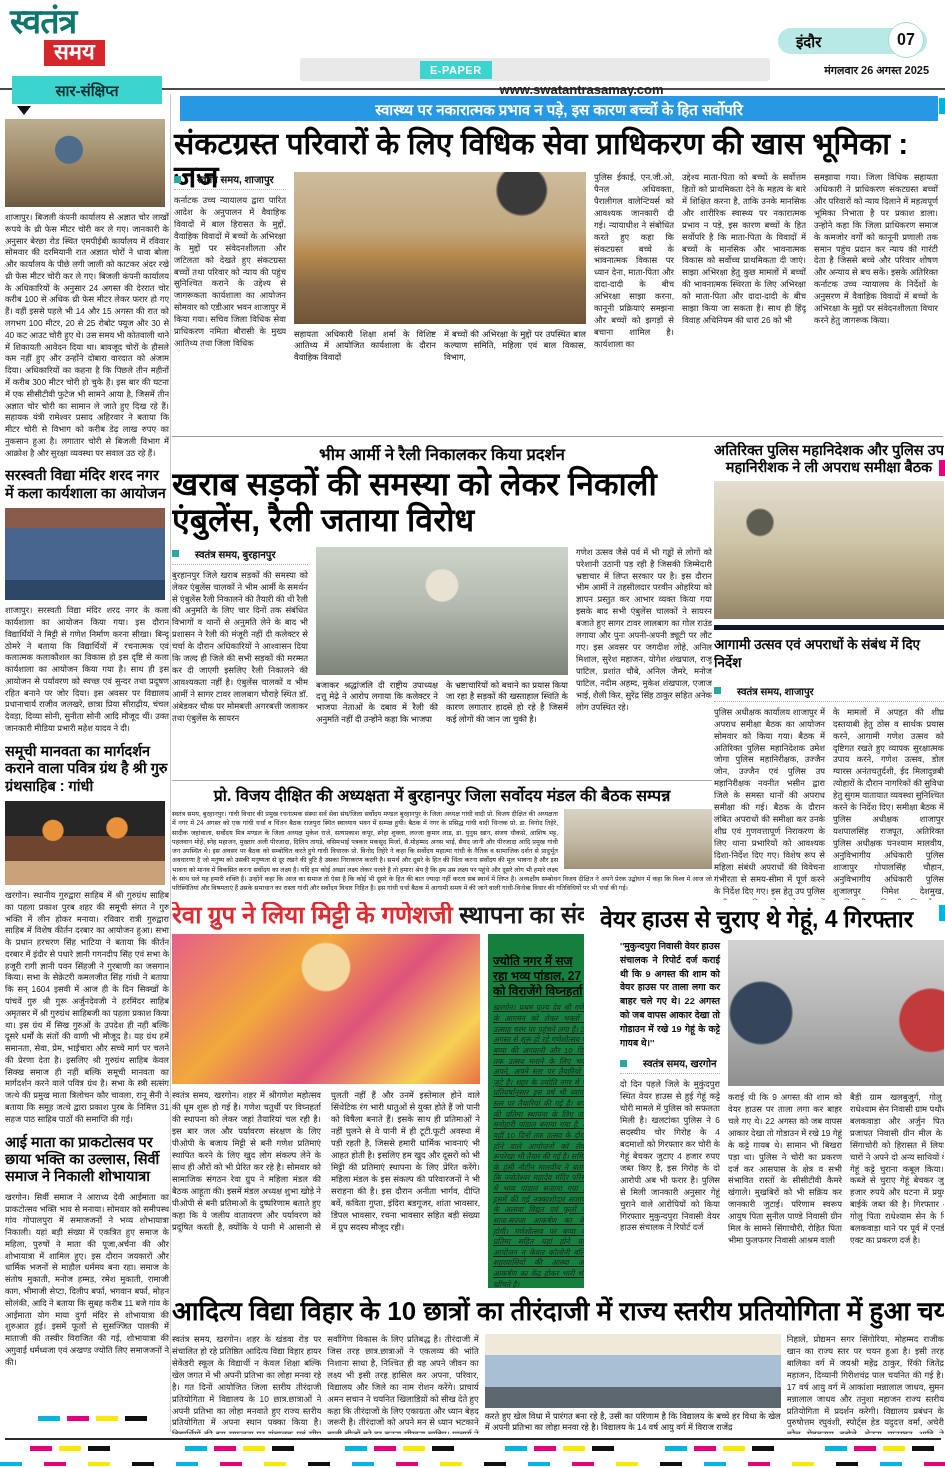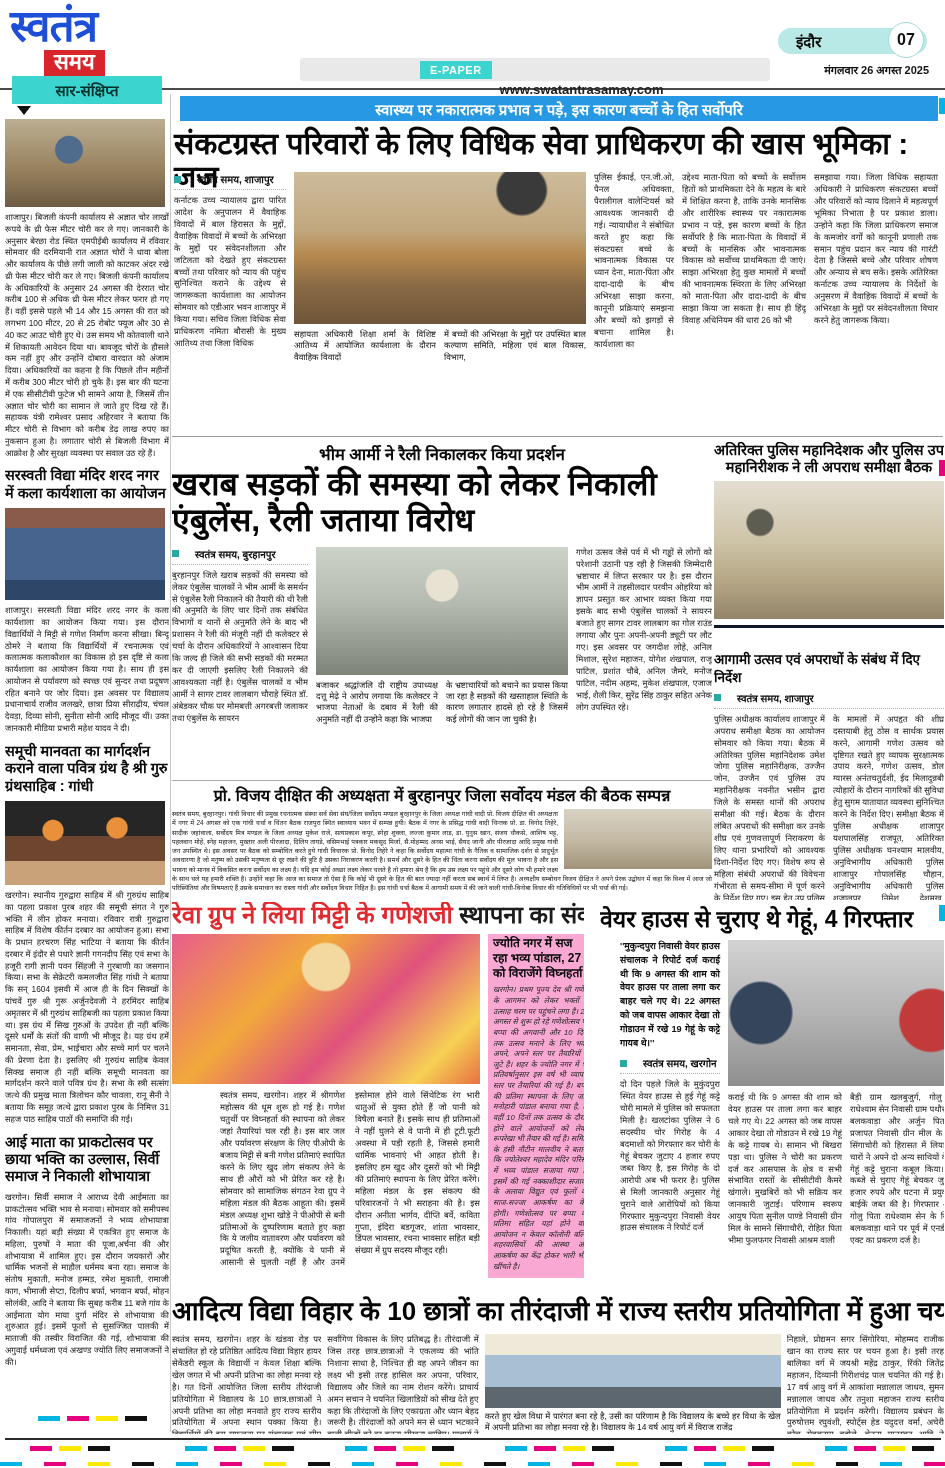--- a/index.html
+++ b/index.html
@@ -3,21 +3,21 @@
 <meta charset="utf-8">
 <style>
   html,body{margin:0;padding:0;background:#8a8a8a;}
   #page{position:relative;width:945px;height:1468px;background:#ffffff;overflow:hidden;
         font-family:"Liberation Sans","DejaVu Sans",sans-serif;color:#1b1b1b;}
   .abs{position:absolute;}
   .photo{background:#ccc;}
   
   #masthead{left:0;top:0;width:945px;height:88px;border-bottom:2px solid #4a4a4a;background:#fff;}
   #logo{position:absolute;left:10px;top:4px;width:150px;line-height:1;}
-  #logo .l1{font-size:44px;font-weight:bold;color:#1d4ed8;letter-spacing:-1px;}
+  #logo .l1{font-size:34px;font-weight:bold;color:#0f766e;letter-spacing:-1px;}
   #logo .l2{display:inline-block;margin-left:34px;margin-top:2px;background:#d6262c;color:#fff;
             font-size:22px;font-weight:bold;padding:1px 10px 3px;}
   #region-title{position:absolute;left:250px;right:250px;top:12px;text-align:center;
                 font-size:30px;font-weight:bold;color:#111;}
   #epaper-bar{position:absolute;left:300px;top:58px;width:470px;height:23px;background:#e9e9e9;
               border-radius:3px;display:flex;align-items:center;}
   #epaper-chip{background:#3bd4cf;color:#fff;font-size:11px;font-weight:bold;
                padding:3px 10px;margin-left:120px;letter-spacing:.5px;}
   #website{font-size:13px;font-weight:bold;color:#222;margin-left:8px;margin-top:39px;}
   #edition-pill{position:absolute;right:18px;top:28px;width:128px;height:26px;background:#b9e9e6;
@@ -64,37 +64,37 @@
   #bhim-c1{width:136px;flex:0 0 auto;}
   #bhim-mid{width:252px;flex:0 0 auto;}
   #bhim-mid .photo{width:252px;height:128px;}
   #bhim-caps{display:flex;gap:8px;margin-top:5px;}
   #bhim-caps div{width:122px;}
   #bhim-c4{width:136px;flex:0 0 auto;}
   
   #police{left:714px;top:442px;width:230px;height:458px;overflow:hidden;}
   #police-headline{font-size:14.5px;font-weight:bold;line-height:1.2;text-align:center;color:#0a0a0a;margin-bottom:4px;}
   #police .photo{width:230px;height:138px;}
-  #police-subhead{font-size:13.5px;font-weight:bold;color:#0a0a0a;margin:6px 0 5px;border-top:3px solid #0f172a;padding-top:22px;}
+  #police-subhead{font-size:13.5px;font-weight:bold;color:#0a0a0a;margin:6px 0 13px;border-top:5px solid #0f172a;padding-top:5px;}
   #police-cols{display:flex;gap:8px;}
   #police-cols div{width:111px;}
   
   #sarvodaya{left:172px;top:780px;width:540px;height:118px;border-top:1px solid #aaa;overflow:hidden;}
   #sarv-headline{font-size:16px;font-weight:bold;text-align:center;color:#0a0a0a;margin:3px 0 3px;}
   #sarv-photo{float:right;width:148px;height:60px;margin:0 0 3px 6px;}
   #sarv-body{font-size:6.4px;line-height:1.45;text-align:justify;color:#222;}
   
   #rewa{left:172px;top:902px;width:412px;height:386px;overflow:hidden;}
   #rewa-headline{font-size:24px;font-weight:bold;line-height:1.1;margin-bottom:6px;white-space:nowrap;}
   #rewa-headline .red{color:#e02a30;}
   #rewa-flex{display:flex;gap:8px;}
   #rewa-left{width:308px;flex:0 0 auto;}
   #rewa-left .photo{width:308px;height:150px;margin-bottom:6px;}
-  #rewa-body{column-count:2;column-gap:10px;font-size:8.4px;line-height:1.42;text-align:justify;height:188px;padding-left:48px;}
-  #rewa-box{width:96px;background:#f9a8d4;padding:2px 5px;flex:0 0 auto;}
+  #rewa-body{column-count:2;column-gap:10px;font-size:8.4px;line-height:1.42;text-align:justify;height:188px;}
+  #rewa-box{width:96px;background:#15803d;padding:20px 5px;flex:0 0 auto;text-decoration:underline;}
   #rewa-box-title{font-size:12px;font-weight:bold;line-height:1.25;color:#0a0a0a;margin-bottom:4px;}
   #rewa-box-body{font-size:7.6px;font-style:italic;line-height:1.4;text-align:justify;color:#222;}
   
   #warehouse{left:600px;top:902px;width:344px;height:386px;overflow:hidden;}
   #wh-headline{font-size:23px;font-weight:bold;color:#050505;margin-bottom:6px;white-space:nowrap;}
   #wh-flex{display:flex;gap:8px;}
   #wh-left{width:100px;flex:0 0 auto;margin-left:20px;}
   #wh-quote{font-size:9.2px;font-weight:bold;line-height:1.5;text-align:justify;color:#111;margin-bottom:6px;}
   #wh-right{width:236px;flex:0 0 auto;}
   #wh-right .photo{width:236px;height:146px;margin-bottom:6px;}

